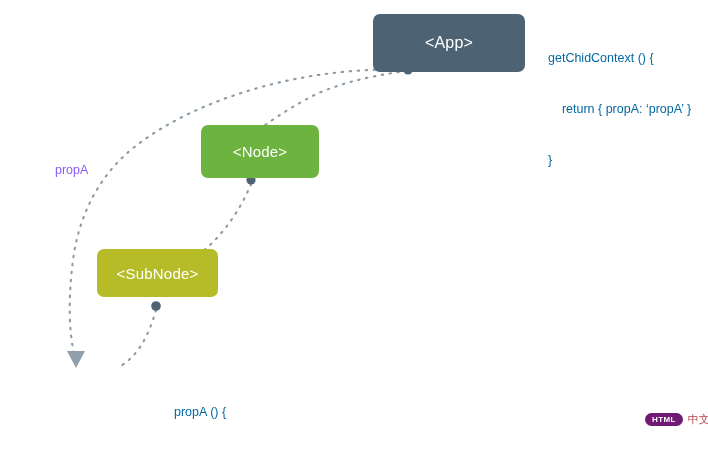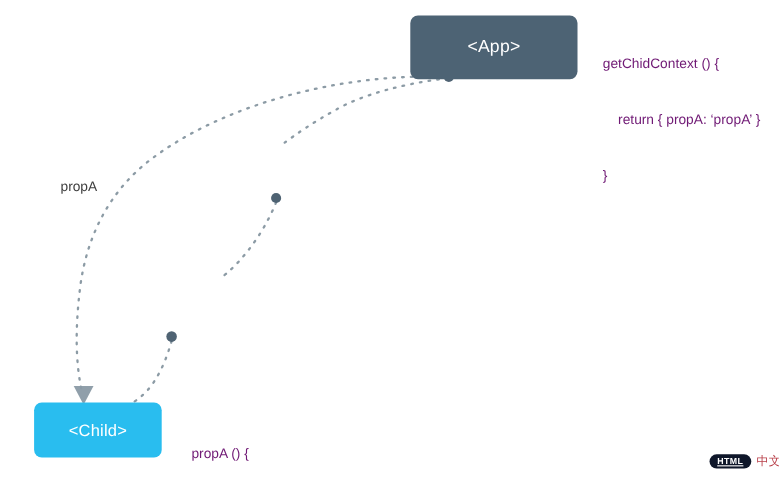--- a/index.html
+++ b/index.html
@@ -51,51 +51,50 @@
   }
   #box-child {
     left: 14px; top: 366px; width: 116px; height: 50px;
     background: #29bdef;
     font-size: 15px;
   }
   .code-block {
     position: absolute;
     font-family: "Liberation Sans", sans-serif;
     font-size: 12.5px;
-    color: #701a75;
+    color: #0369a1;
     line-height: 17px;
     white-space: pre;
   }
   #code-top { left: 531px; top: 16px; }
   #code-bottom { left: 157px; top: 370px; }
   .code-line { white-space: pre; }
   #label-propa {
     position: absolute;
     left: 38px; top: 163px;
     font-size: 12.5px;
-    color: #404040;
+    color: #8b5cf6;
     font-family: "Liberation Sans", sans-serif;
   }
   #watermark {
     position: absolute;
     left: 628px; top: 412px;
     display: flex;
     align-items: center;
     gap: 5px;
   }
   #wm-badge {
-    background: #0f172a;
+    background: #701a75;
     color: #ffffff;
     font-size: 8px;
     font-weight: bold;
     border-radius: 9px;
     padding: 2px 7px;
     letter-spacing: 0.4px;
     font-family: "Liberation Sans", sans-serif;
-    text-decoration: underline;
   }
   #wm-text {
     color: #b9404a;
     font-size: 11px;
     font-family: Liberation Mono, monospace;
   }
 </style>
 </head>
 <body>
 
@@ -114,25 +113,28 @@
 
     <circle cx="391" cy="70" r="4.6" fill="#4f6373"></circle>
     <circle cx="234" cy="180" r="4.6" fill="#4f6373"></circle>
     <circle cx="139" cy="306" r="4.8" fill="#4f6373"></circle>
   </svg>
 
   <div class="node-box" id="box-app">
     <span>&lt;App&gt;</span>
   </div>
 
+  <div class="node-box" id="box-node">
+    <span>&lt;Node&gt;</span>
+  </div>
 
+  <div class="node-box" id="box-subnode">
+    <span>&lt;SubNode&gt;</span>
+  </div>
 
-  <div class="node-box" id="box-child">
-    <span>&lt;Child&gt;</span>
-  </div>
 
   <div id="label-propa">propA</div>
 
   <div class="code-block" id="code-top">
     <div class="code-line">getChidContext () {</div>
     <div class="code-line">    return { propA: ‘propA’ }</div>
     <div class="code-line">}</div>
   </div>
 
   <div class="code-block" id="code-bottom">

